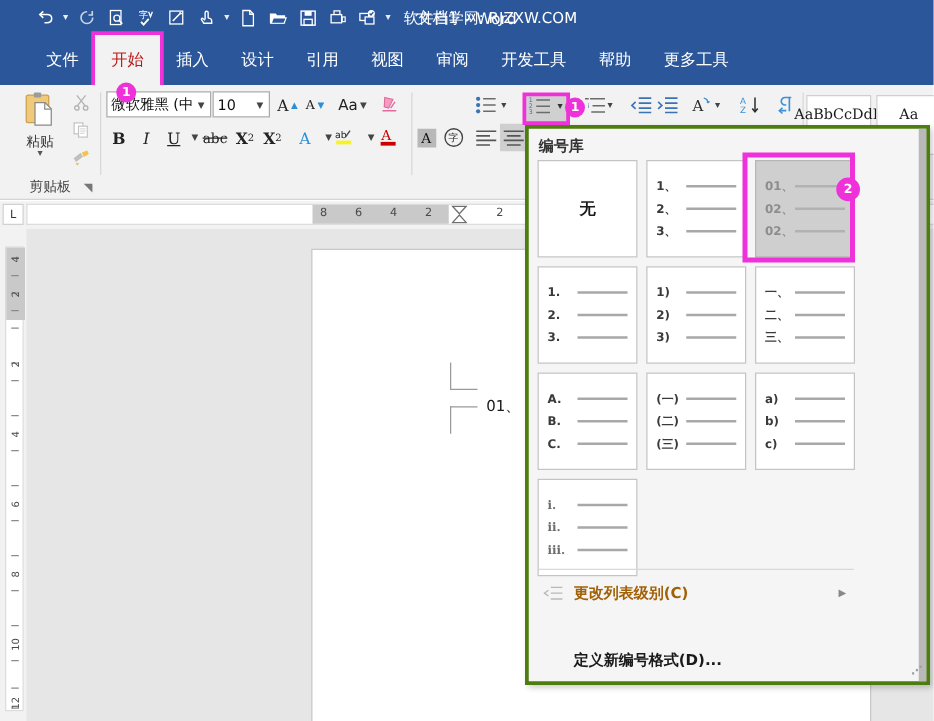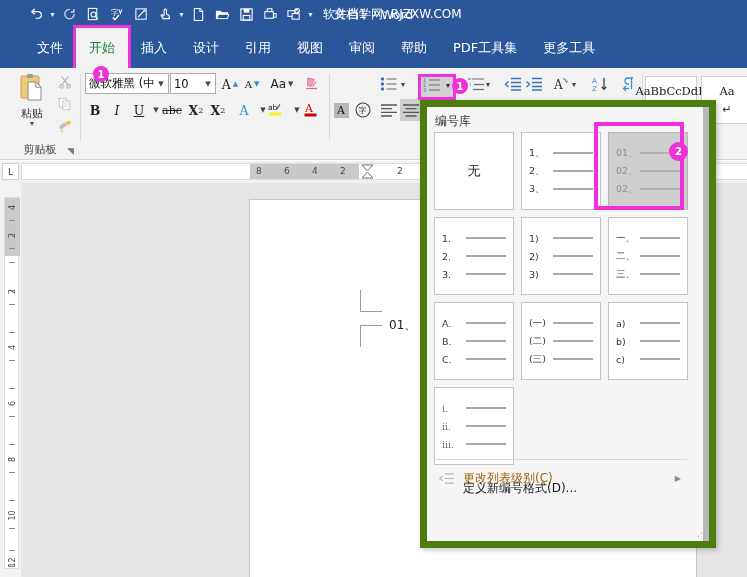--- a/index.html
+++ b/index.html
@@ -48,21 +48,21 @@
   }
   .tabs { display: flex; align-items: stretch; height: 40px; padding-left: 24px; }
   .tab {
     position: relative;
     display: flex; align-items: center; justify-content: center;
     padding: 0 13px;
     font-size: 13px; color: #fff; white-space: nowrap;
     font-family: "DejaVu Sans", sans-serif;
   }
   .tab.active {
-    background: #f2f2f2; color: #15803d;
+    background: #f2f2f2; color: #b91c1c;
   }
   .tab.active::after {
     content: ""; position: absolute; left: -3px; right: -3px; top: -3px; bottom: -3px;
     border: 3px solid #ef31d9; pointer-events: none;
   }
   .badge {
     position: absolute; border-radius: 50%;
     background: #ef31d9; color: #fff;
     font-size: 10px; font-weight: bold;
     display: flex; align-items: center; justify-content: center;
@@ -206,24 +206,25 @@
     border-left: 1px solid #9a9a9a; border-top: 1px solid #9a9a9a;
   }
   .doc-num-text {
     position: absolute; left: 139px; top: 117px;
     font-size: 12px; color: #1a1a1a;
     font-family: "DejaVu Sans", sans-serif;
   }
 
   
   .numdrop {
-    position: absolute; left: 420px; top: 100px; width: 296px; height: 448px;
-    background: #f5f5f5; border: 7px solid #4d7c0f;
+    position: absolute; left: 420px; top: 100px; width: 324px; height: 448px;
+    background: #f5f5f5; border: 3px solid #4d7c0f;
     box-shadow: 2px 2px 5px rgba(0,0,0,0.22);
     z-index: 40;
+    font-weight: bold;
   }
   .numdrop-title {
     position: absolute; left: 8px; top: 6px;
     font-size: 12px; color: #333;
     font-family: "DejaVu Sans", sans-serif;
   }
   .gallery {
     position: absolute; left: 7px; top: 25px; width: 256px;
     display: flex; flex-wrap: wrap; gap: 7px;
   }
@@ -405,24 +406,24 @@
         <div class="tab">
           <span>引用</span>
         </div>
         <div class="tab">
           <span>视图</span>
         </div>
         <div class="tab">
           <span>审阅</span>
         </div>
         <div class="tab">
+          <span>开发工具</span>
+        </div>
+        <div class="tab">
           <span>帮助</span>
-        </div>
-        <div class="tab">
-          <span>PDF工具集</span>
         </div>
         <div class="tab">
           <span>更多工具</span>
         </div>
       </div>
   </div>
   <div class="badge" id="badge-1-tab">1</div>
 
   <div class="ribbon">
 
@@ -852,21 +853,21 @@
     <div class="menu-item disabled" id="mi-0" style="top:358px;">
       <div class="mi-icon">
         <svg width="17" height="13" viewBox="0 0 18 14">
             <path d="M7 2h10M7 7h10M7 12h10" stroke="#b9b9b9" stroke-width="1.2"></path>
             <path d="M5 4.5L1.5 7l3.5 2.5" stroke="#b9b9b9" stroke-width="1.2" fill="none"></path>
           </svg>
       </div>
       <div class="mi-text">更改列表级别(C)</div>
       <div class="mi-arrow">▶</div>
     </div>
-    <div class="menu-item" id="mi-1" style="top:368px;">
+    <div class="menu-item" id="mi-1" style="top:412px;">
       <div class="mi-icon"></div>
       <div class="mi-text">定义新编号格式(D)...</div>
     </div>
     <div class="scroll-strip"></div>
     <div class="grip">⋰</div>
   </div>
 
   <div class="sel-outline"></div>
   <div class="badge" id="badge-2-gallery">2</div>
 

